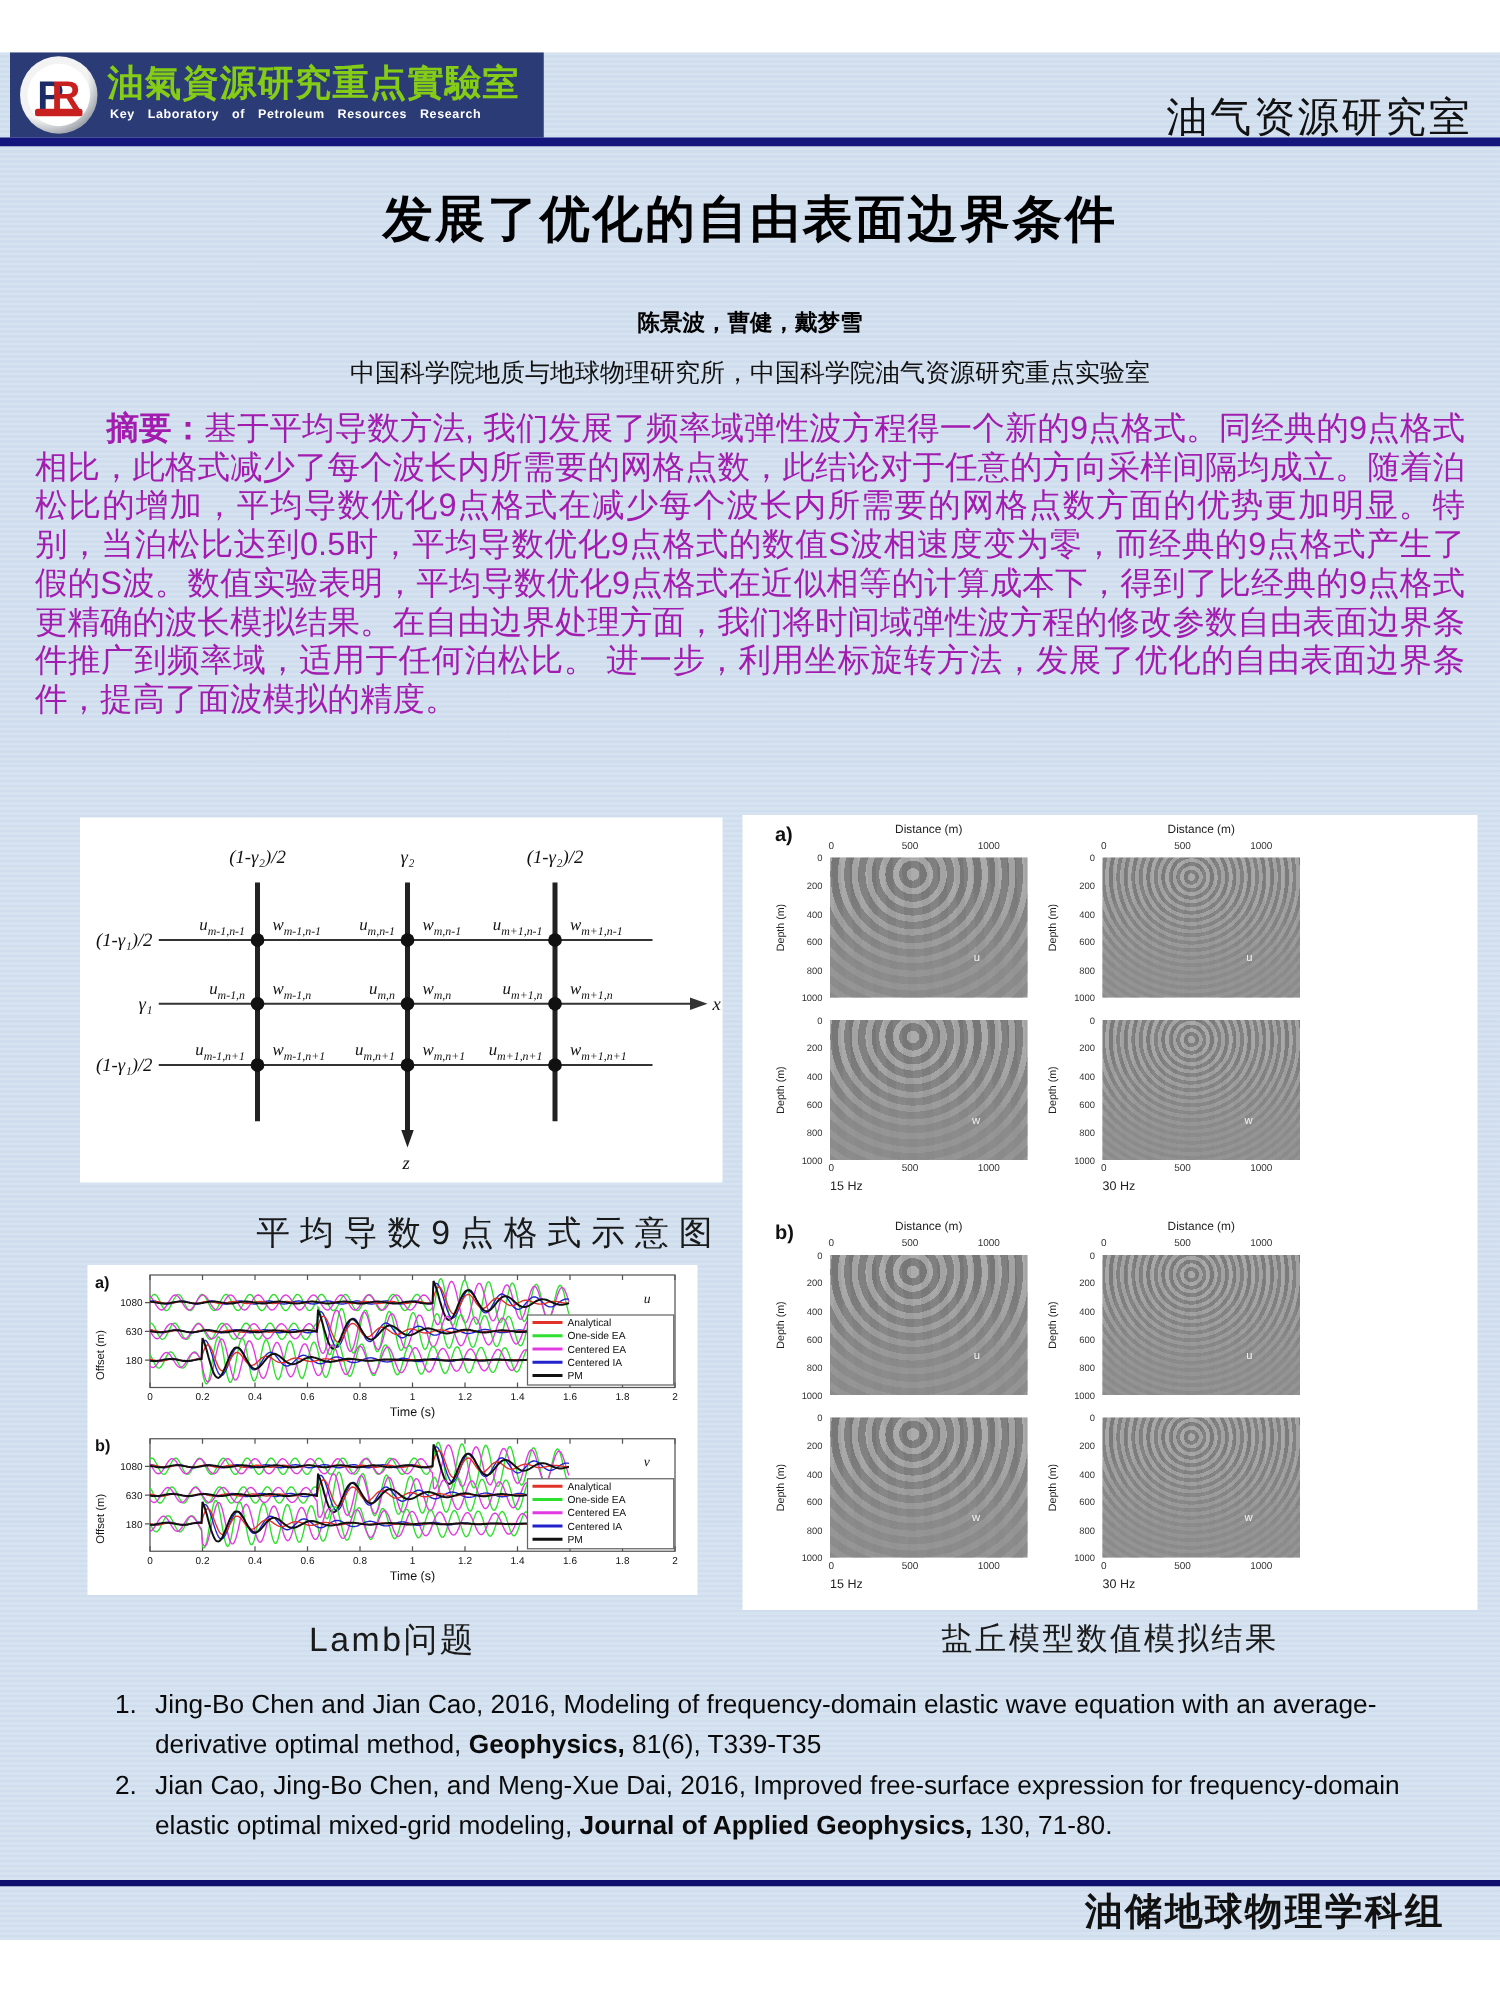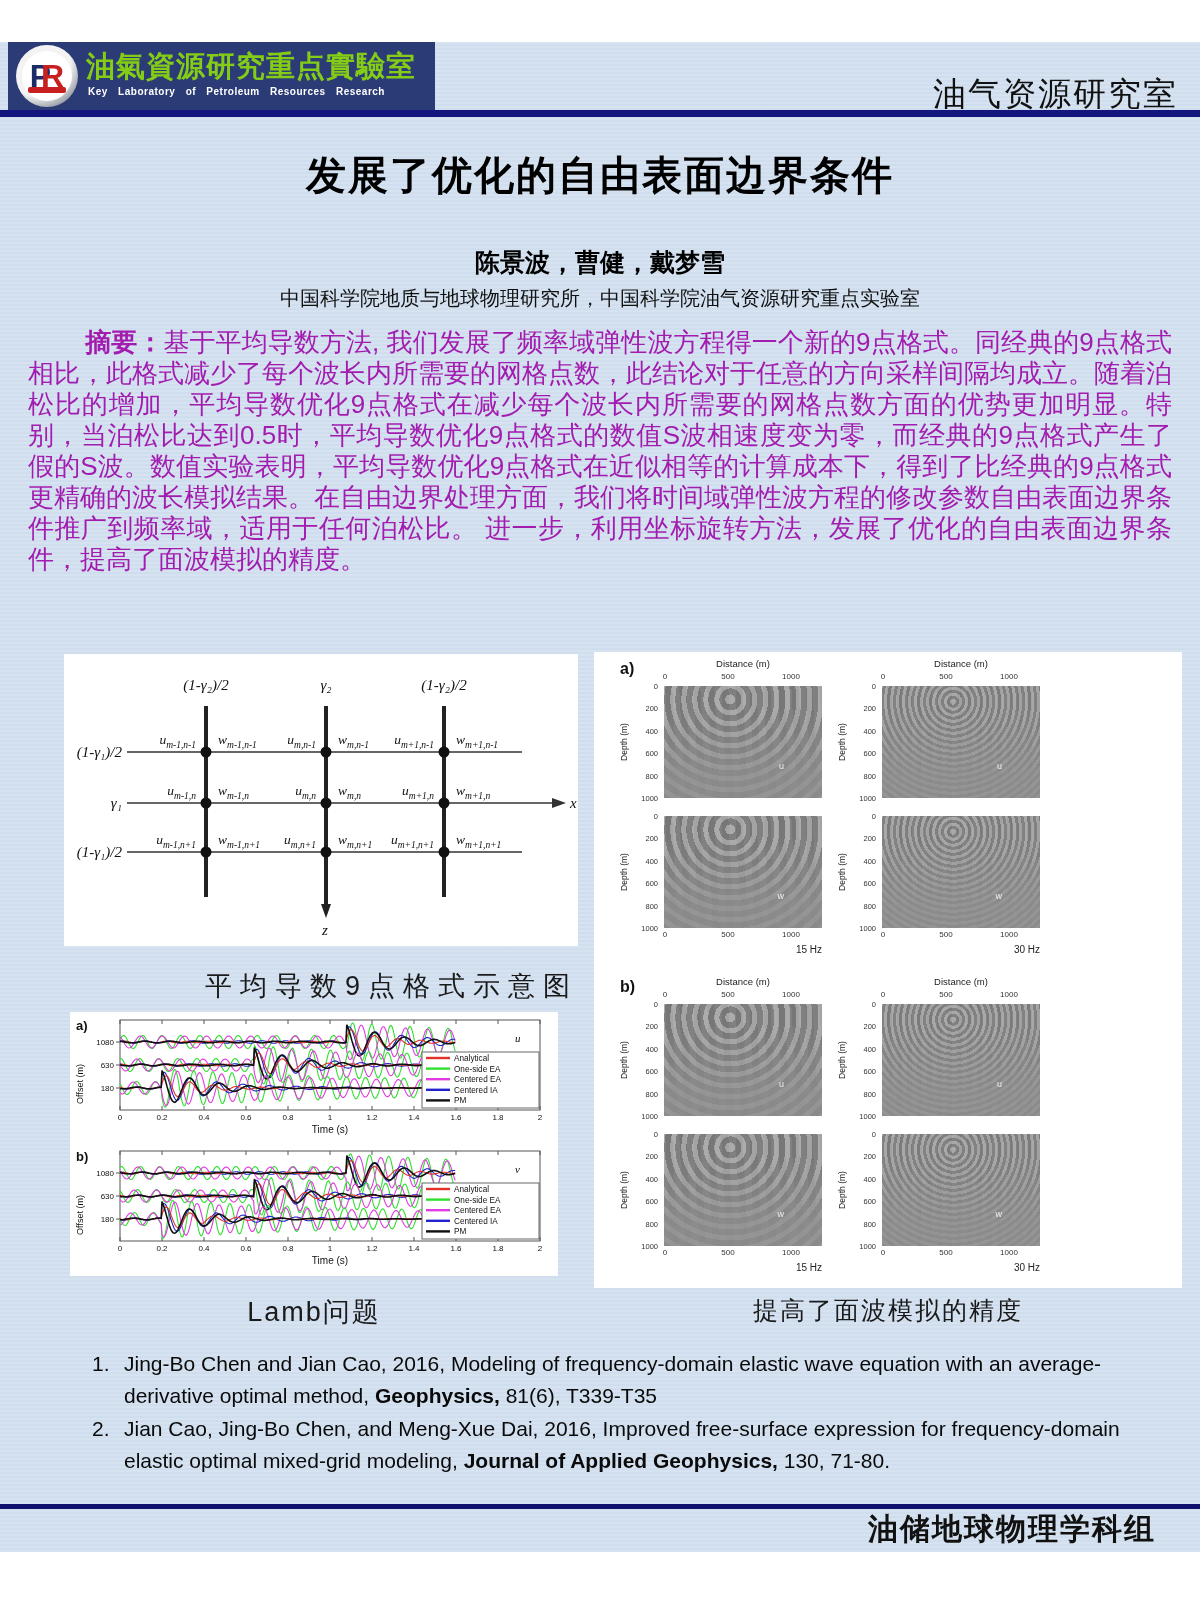--- a/index.html
+++ b/index.html
@@ -14,21 +14,21 @@
   .logo-inner{position:relative;width:50px;height:50px;border-radius:50%;background:#ffffff;display:flex;align-items:center;justify-content:center;}
   .logo-p{font-size:32px;font-weight:bold;color:#1c2c66;letter-spacing:-4px;}
   .logo-r{font-size:32px;font-weight:bold;color:#c81f1f;margin-left:-6px;}
   .logo-bar{position:absolute;left:6px;bottom:8px;width:38px;height:6px;background:#c82020;border-radius:2px;}
   .banner-zh{position:absolute;left:78px;top:5px;width:345px;font-size:29px;font-weight:bold;color:#84cc16;letter-spacing:1px;white-space:nowrap;}
   .banner-en{position:absolute;left:80px;top:44px;font-size:10px;font-weight:bold;color:#ffffff;word-spacing:7px;letter-spacing:.5px;white-space:nowrap;}
   .dept{position:absolute;right:22px;top:72px;font-size:33px;color:#111;letter-spacing:2px;}
   .navy-line{position:absolute;left:0;top:110px;width:1200px;height:7px;background:#15157e;}
   
   .title{position:absolute;left:0;top:148px;width:1200px;text-align:center;font-size:40px;font-weight:bold;color:#000;letter-spacing:2px;}
-  .authors{position:absolute;left:0;top:246px;width:1200px;text-align:center;font-size:25px;font-weight:bold;color:#000;}
+  .authors{position:absolute;left:0;top:246px;width:1200px;text-align:center;font-size:18px;font-weight:bold;color:#000;}
   .affiliation{position:absolute;left:0;top:285px;width:1200px;text-align:center;font-size:20px;color:#111;}
   .abstract{position:absolute;left:28px;top:327px;width:1144px;font-size:26px;line-height:31px;color:#a21caf;
     text-align:justify;text-indent:2.2em;margin:0;}
   .abstract b{font-weight:bold;}
   
   .figbox{position:absolute;background:#ffffff;}
   .scheme-box{left:64px;top:654px;width:514px;height:292px;}
   .lamb-box{left:70px;top:1012px;width:488px;height:264px;}
   .salt-box{left:594px;top:652px;width:588px;height:636px;}
   .caption{position:absolute;text-align:center;color:#1a1a1a;}
@@ -45,21 +45,21 @@
   .wavepanel{position:absolute;width:158px;height:112px;background-color:#8f8f8f;overflow:hidden;}
   .wavepanel.f15{background-image:
      repeating-radial-gradient(circle at 42% 12%,rgba(255,255,255,.22) 0 5px,rgba(45,45,45,.20) 5px 11px),
      repeating-linear-gradient(87deg,rgba(255,255,255,.05) 0 7px,rgba(30,30,30,.05) 7px 14px);}
   .wavepanel.f30{background-image:
      repeating-radial-gradient(circle at 45% 14%,rgba(255,255,255,.20) 0 3px,rgba(45,45,45,.17) 3px 6px),
      repeating-linear-gradient(90deg,rgba(255,255,255,.04) 0 5px,rgba(30,30,30,.04) 5px 10px);}
   .wavepanel::after{content:"";position:absolute;left:0;top:0;right:0;bottom:0;
      background:linear-gradient(rgba(143,143,143,0) 18%,rgba(143,143,143,.78) 80%);}
   .wlabel{position:absolute;right:24%;bottom:24%;color:#f0f0f0;font-size:9px;z-index:2;}
-  .col-caption{position:absolute;text-align:right;font-size:10px;color:#222;}
+  .col-caption{position:absolute;text-align:left;font-size:10px;color:#222;}
   
   .refs{position:absolute;left:92px;top:1348px;width:1056px;font-size:21px;line-height:32px;color:#0a0a0a;}
   .ref{display:flex;margin-bottom:1px;}
   .ref-num{width:32px;flex:none;}
   .ref-body{flex:1;}
   .ref-body b{font-weight:bold;}
   
   .footer-line{position:absolute;left:0;top:1504px;width:1200px;height:5px;background:#10106e;}
   .footer-text{position:absolute;right:44px;top:1509px;font-size:30px;font-weight:600;color:#111;letter-spacing:2px;}
   svg text{font-family:"Liberation Sans",sans-serif;fill:#111;}
@@ -399,21 +399,21 @@
         <div class="depth-tick" style="left: 258px; top: 198.8px;">400</div>
         <div class="depth-tick" style="left: 258px; top: 221.2px;">600</div>
         <div class="depth-tick" style="left: 258px; top: 243.6px;">800</div>
         <div class="depth-tick" style="left: 258px; top: 266px;">1000</div>
         <div class="tick-label" style="left: 289px; top: 272px;">0</div>
         <div class="tick-label" style="left: 352px; top: 272px;">500</div>
         <div class="tick-label" style="left: 415px; top: 272px;">1000</div>
         <div class="col-caption" style="left: 288px; top: 286px; width: 158px;">30 Hz</div>
       </div>
     </div>
-  <div class="caption salt-caption">提高了面波模拟的精度</div>
+  <div class="caption salt-caption">盐丘模型数值模拟结果</div>
 
   <div class="refs">
     <div class="ref">
       <span class="ref-num">1.</span>
       <span class="ref-body"><span>Jing-Bo Chen and Jian Cao, 2016, Modeling of frequency-domain elastic wave equation with an average-derivative optimal method, </span><b>Geophysics,</b><span> 81(6), T339-T35</span></span>
     </div>
     <div class="ref">
       <span class="ref-num">2.</span>
       <span class="ref-body"><span>Jian Cao, Jing-Bo Chen, and Meng-Xue Dai, 2016, Improved free-surface expression for frequency-domain elastic optimal mixed-grid modeling, </span><b>Journal of Applied Geophysics,</b><span> 130, 71-80.</span></span>
     </div>

